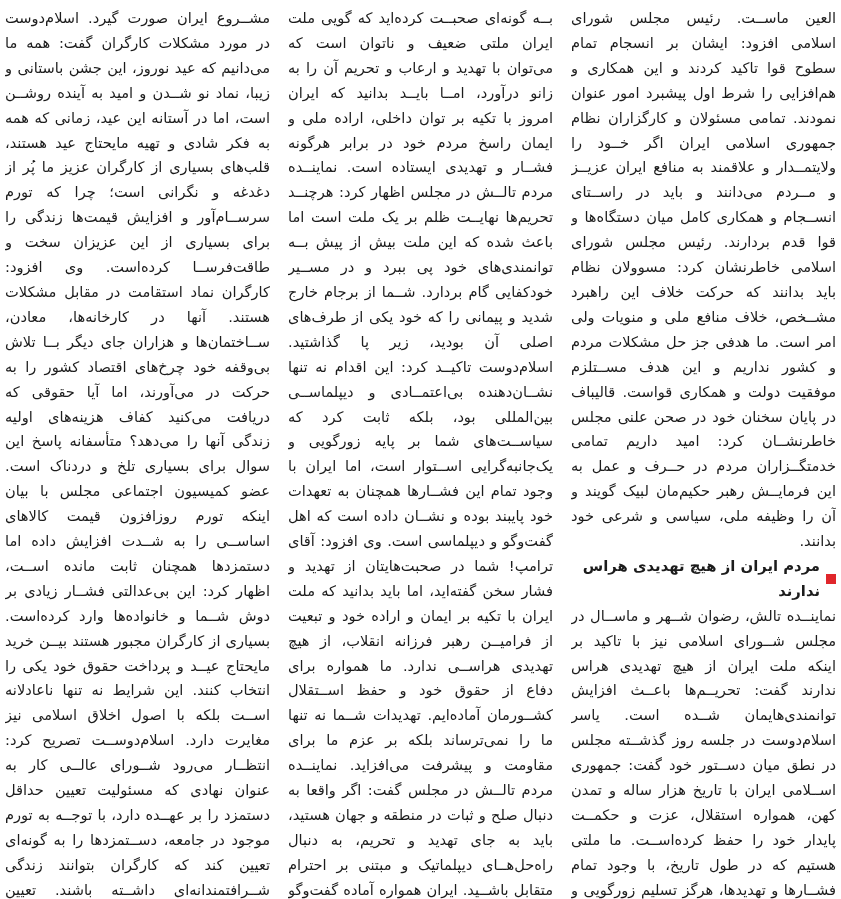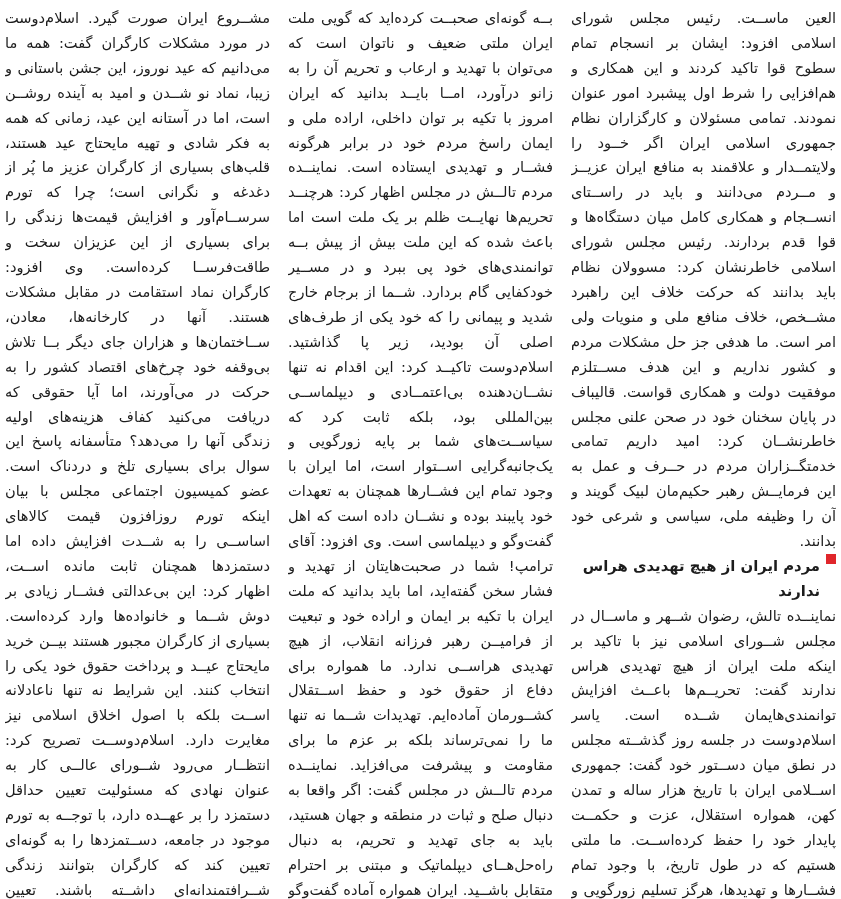--- a/index.html
+++ b/index.html
@@ -32,21 +32,21 @@
     text-align: justify;
     text-justify: inter-word;
     word-spacing: 0.5px;
   }
   .subhead {
     margin: 0;
     font-size: 14.8px;
     line-height: 24.9px;
     font-weight: bold;
     display: flex;
-    align-items: flex-start;
+    align-items: center;
     gap: 6px;
   }
   .subhead .bullet {
     width: 10px;
     height: 10px;
     background: #e0262b;
     flex: 0 0 auto;
   }
   .subhead .subhead-text {
     flex: 1 1 auto;

